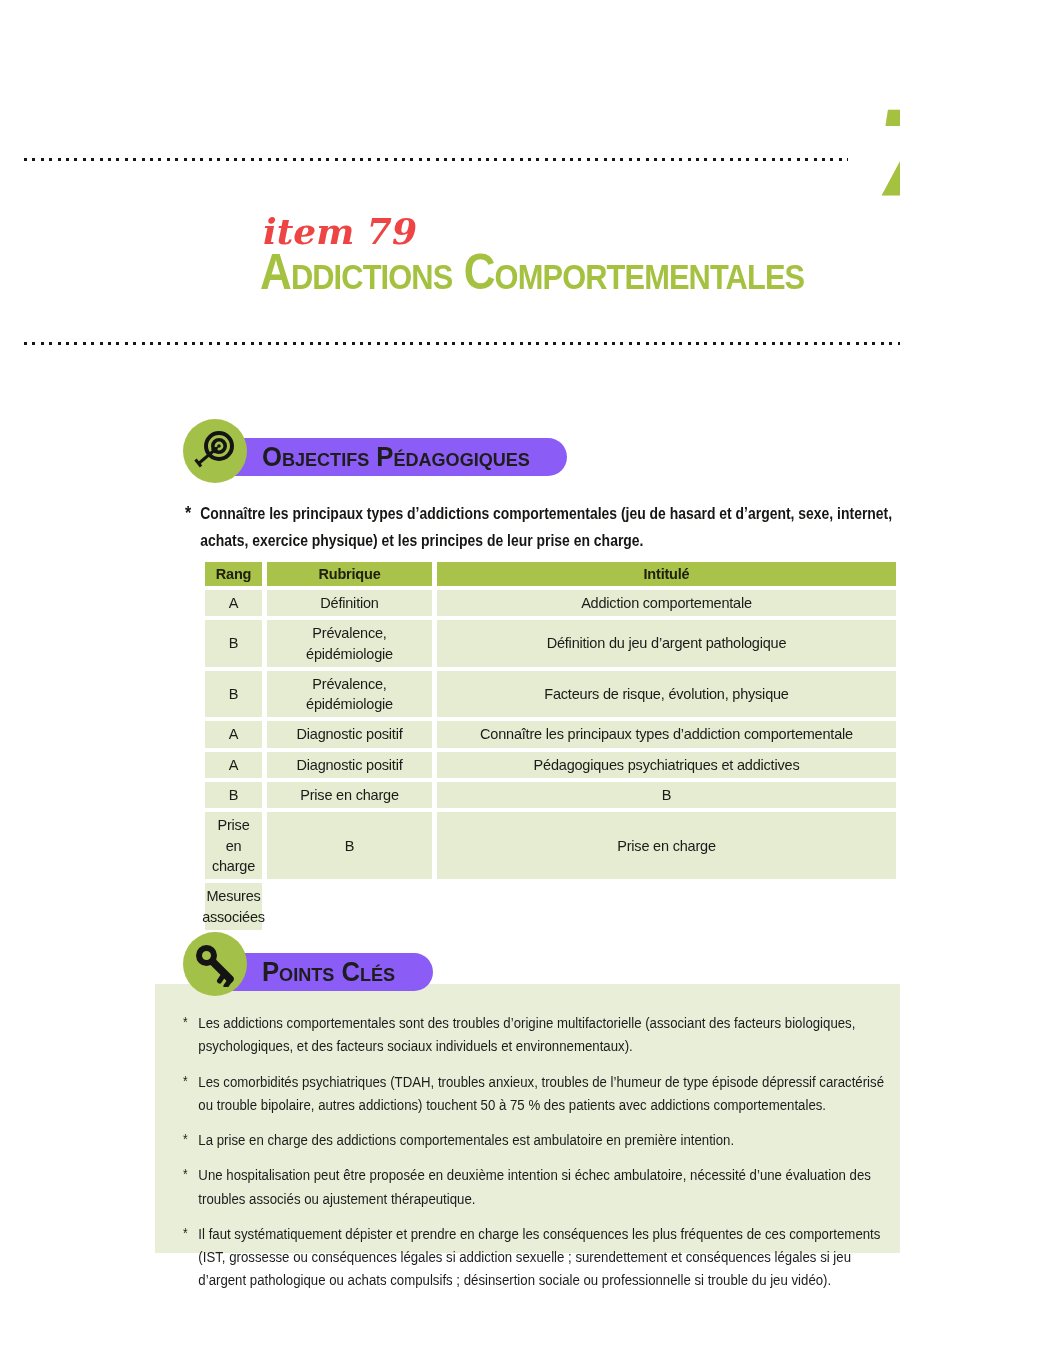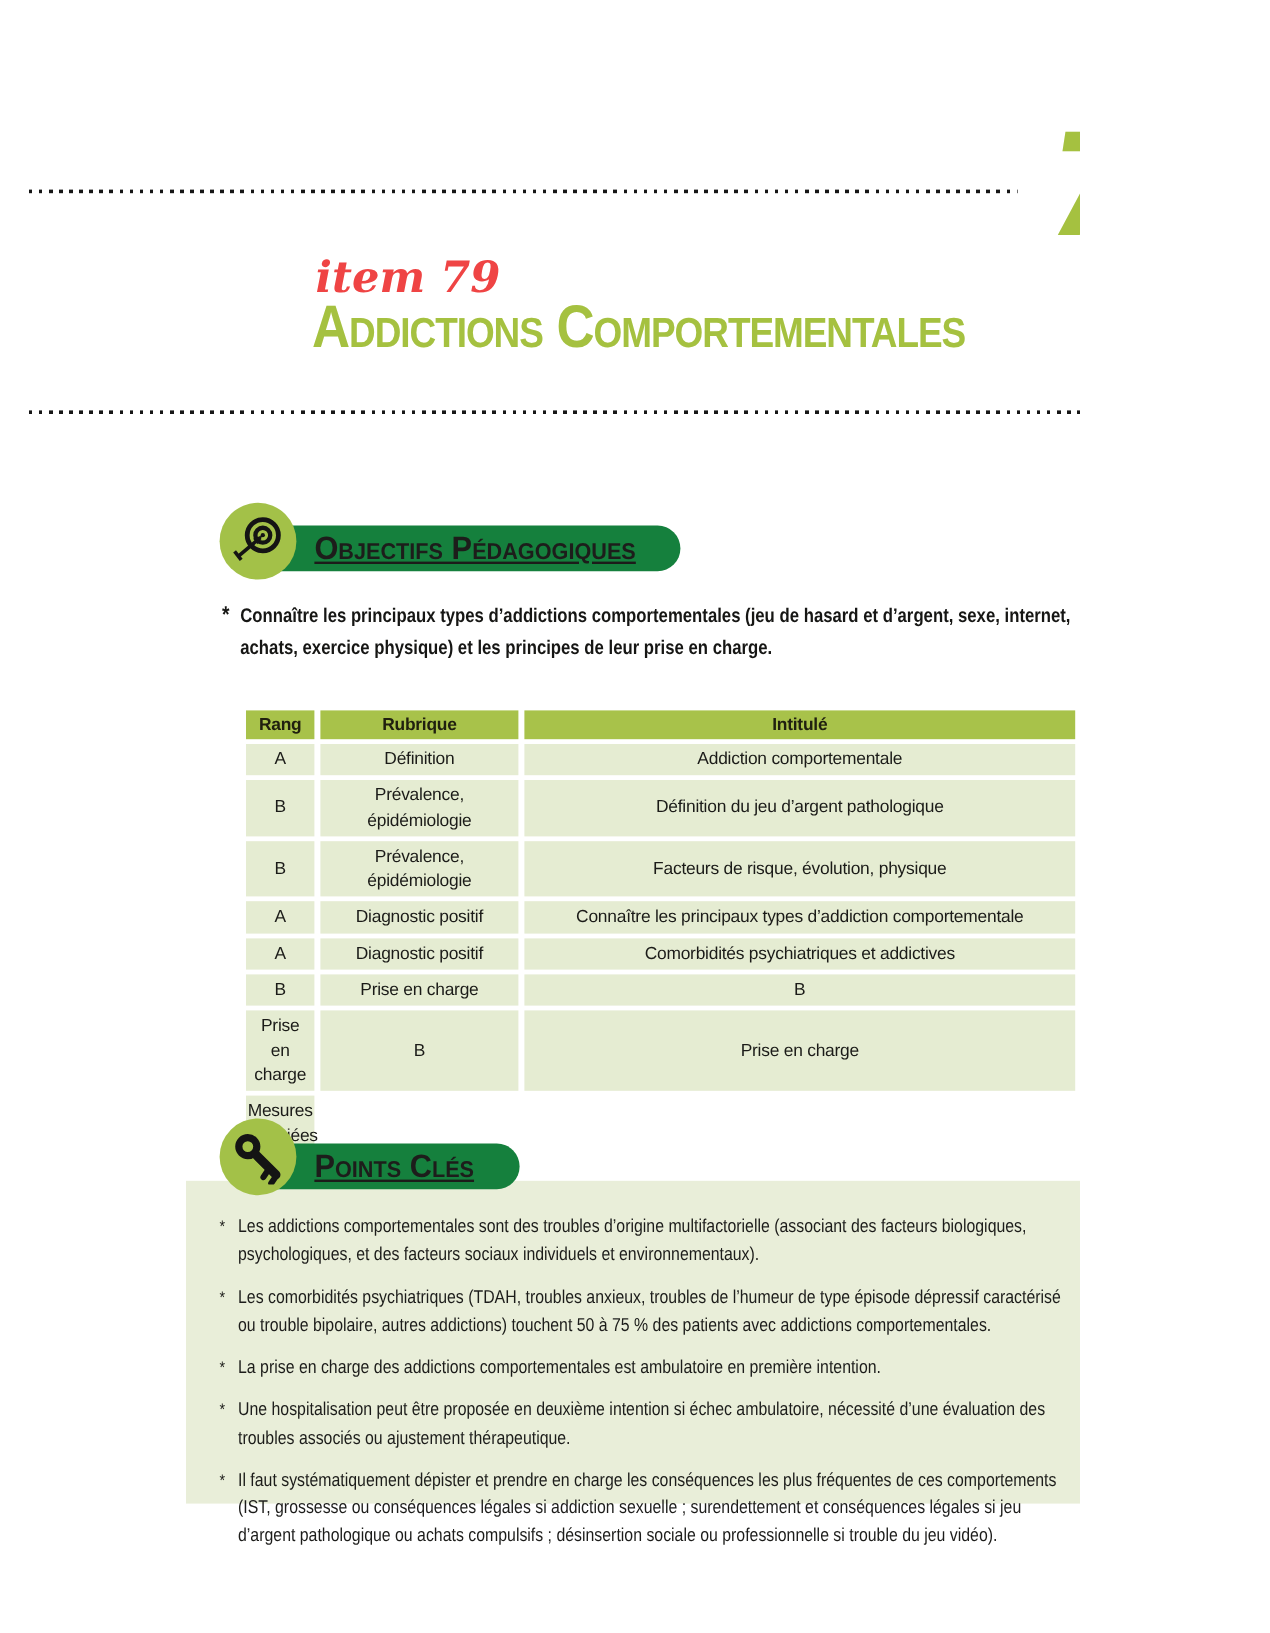--- a/index.html
+++ b/index.html
@@ -25,41 +25,41 @@
   .item-script{position:absolute;left:263px;top:210px;
     font-family:"DejaVu Serif",serif;font-style:italic;font-weight:700;
     font-size:36px;color:#ef4444;}
   .page-title{position:absolute;left:260px;top:247px;line-height:1;
     font-weight:700;font-size:50px;color:#a5c140;font-variant:small-caps;
     white-space:nowrap;letter-spacing:-1px;transform:scaleX(0.88);transform-origin:0 0;}
 
   
   .icon-circle{position:absolute;width:64px;height:64px;border-radius:50%;
     background:#a3c148;display:flex;align-items:center;justify-content:center;z-index:3;}
-  .section-pill{position:absolute;background:#15803d;border-radius:0 19px 19px 0;
-    display:flex;align-items:center;padding-left:47px;box-sizing:border-box;z-index:2;text-decoration:underline;}
+  .section-pill{position:absolute;background:#8b5cf6;border-radius:0 19px 19px 0;
+    display:flex;align-items:center;padding-left:47px;box-sizing:border-box;z-index:2;}
   .heading-text{font-weight:700;font-size:27px;color:#1d1d1b;font-variant:small-caps;
     white-space:nowrap;transform:scaleX(0.95);transform-origin:0 50%;}
 
   .obj-circle{left:183px;top:419px;}
   .obj-pill{left:215px;top:438px;width:352px;height:38px;}
   .kp-circle{left:183px;top:932px;}
   .kp-pill{left:215px;top:953px;width:218px;height:38px;}
 
   
   .obj-bullet{position:absolute;left:185px;top:500px;width:846px;
     transform:scaleX(0.845);transform-origin:0 0;display:flex;
     font-weight:700;font-size:16.5px;line-height:1.62;color:#161614;}
   .obj-bullet .marker{flex:0 0 18px;font-size:19px;line-height:1.4;}
 
   
   .rank-table{position:absolute;left:205px;top:562px;width:690px;
     display:grid;grid-template-columns:57px 165px 459px;gap:4px 5px;}
   .th{background:#a8c24a;color:#20200f;font-weight:700;font-size:14.5px;
-    display:flex;align-items:center;justify-content:center;height:24px;letter-spacing:-0.2px;margin-top:30px;}
+    display:flex;align-items:center;justify-content:center;height:24px;letter-spacing:-0.2px;}
   .td{background:#e5ecd2;color:#1b1b18;font-size:14.5px;letter-spacing:-0.2px;
     display:flex;align-items:center;justify-content:center;text-align:center;
     padding:3px 8px;line-height:1.4;min-height:26px;box-sizing:border-box;}
 
   
   .kp-panel{position:absolute;left:155px;top:984px;width:772px;height:269px;
     background:#e9eed9;z-index:1;}
   .kp-list{position:absolute;left:28px;top:27px;width:822px;
     transform:scaleX(0.853);transform-origin:0 0;}
   .kp-item{display:flex;margin-bottom:12px;font-size:15.5px;line-height:1.5;color:#1c1c1a;}
@@ -115,21 +115,21 @@
     <div class="td">B</div>
     <div class="td">Prévalence, épidémiologie</div>
     <div class="td">Facteurs de risque, évolution, physique</div>
 
     <div class="td">A</div>
     <div class="td">Diagnostic positif</div>
     <div class="td">Connaître les principaux types d’addiction comportementale</div>
 
     <div class="td">A</div>
     <div class="td">Diagnostic positif</div>
-    <div class="td">Comorbidités psychiatriques et addictives</div>
+    <div class="td">Pédagogiques psychiatriques et addictives</div>
 
     <div class="td">B</div>
     <div class="td">Prise en charge</div>
 
     <div class="td">B</div>
     <div class="td">Prise en charge</div>
 
     <div class="td">B</div>
     <div class="td">Prise en charge</div>
     <div class="td">Mesures associées</div>

